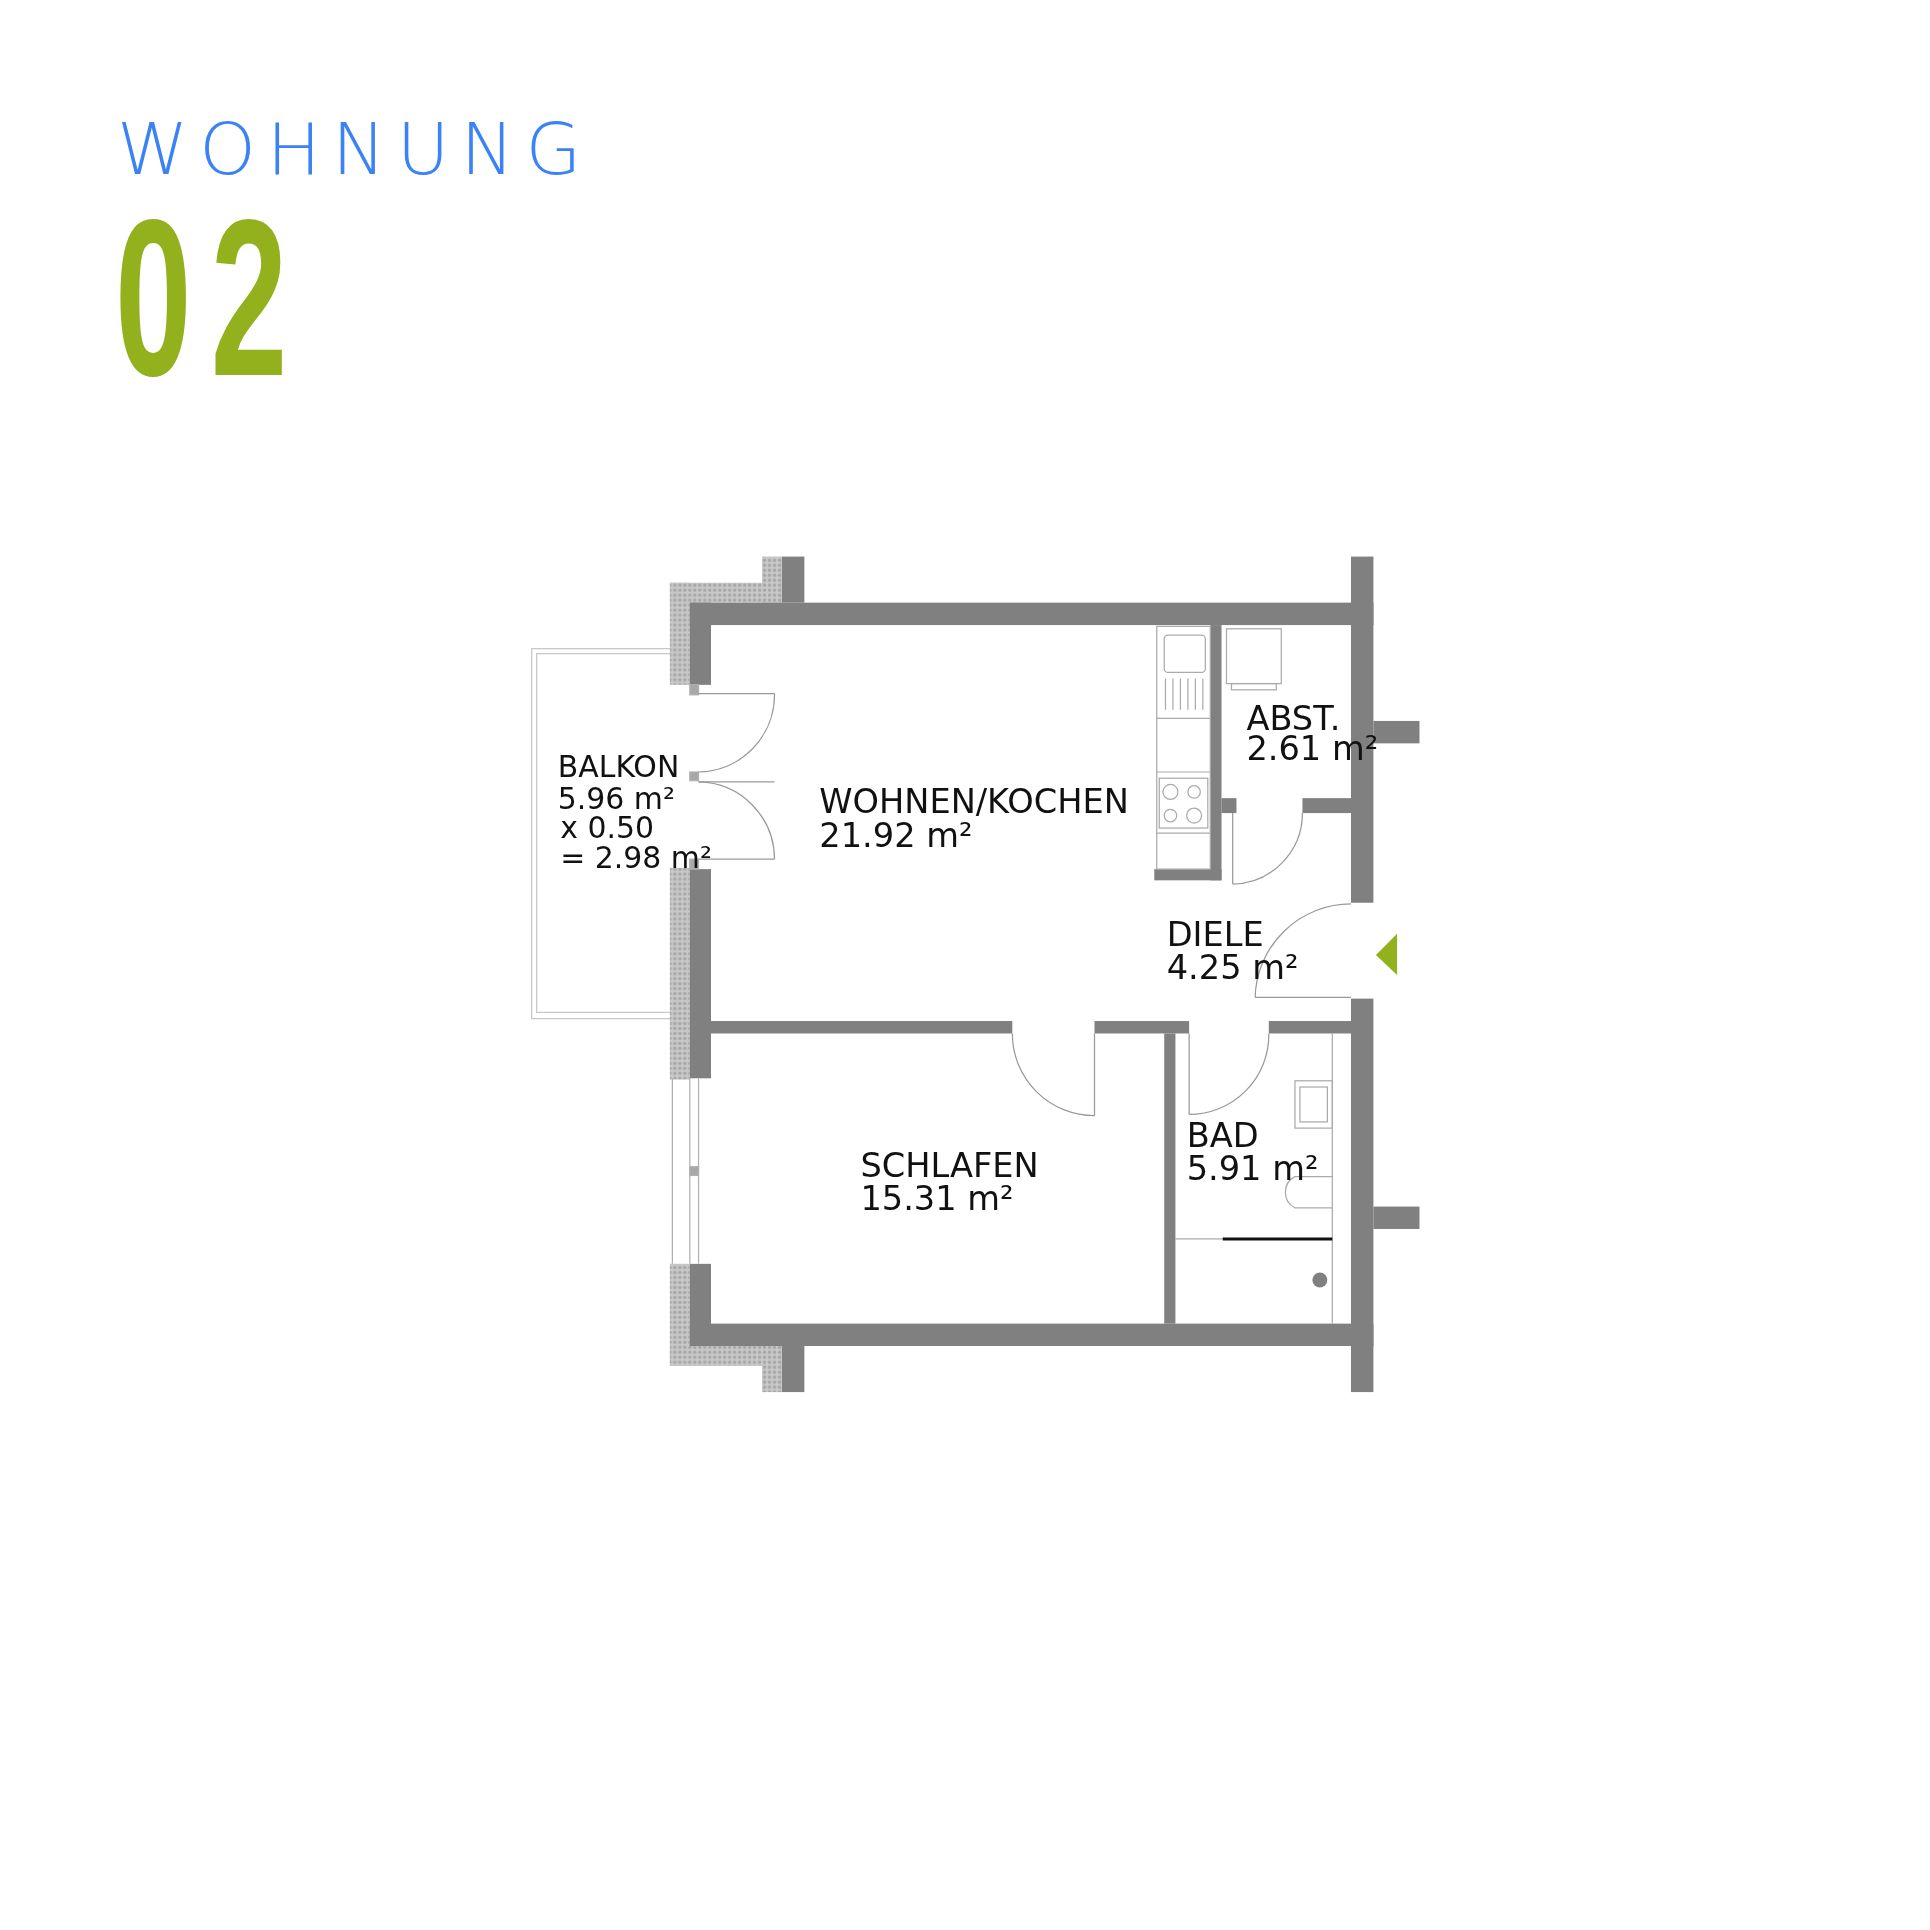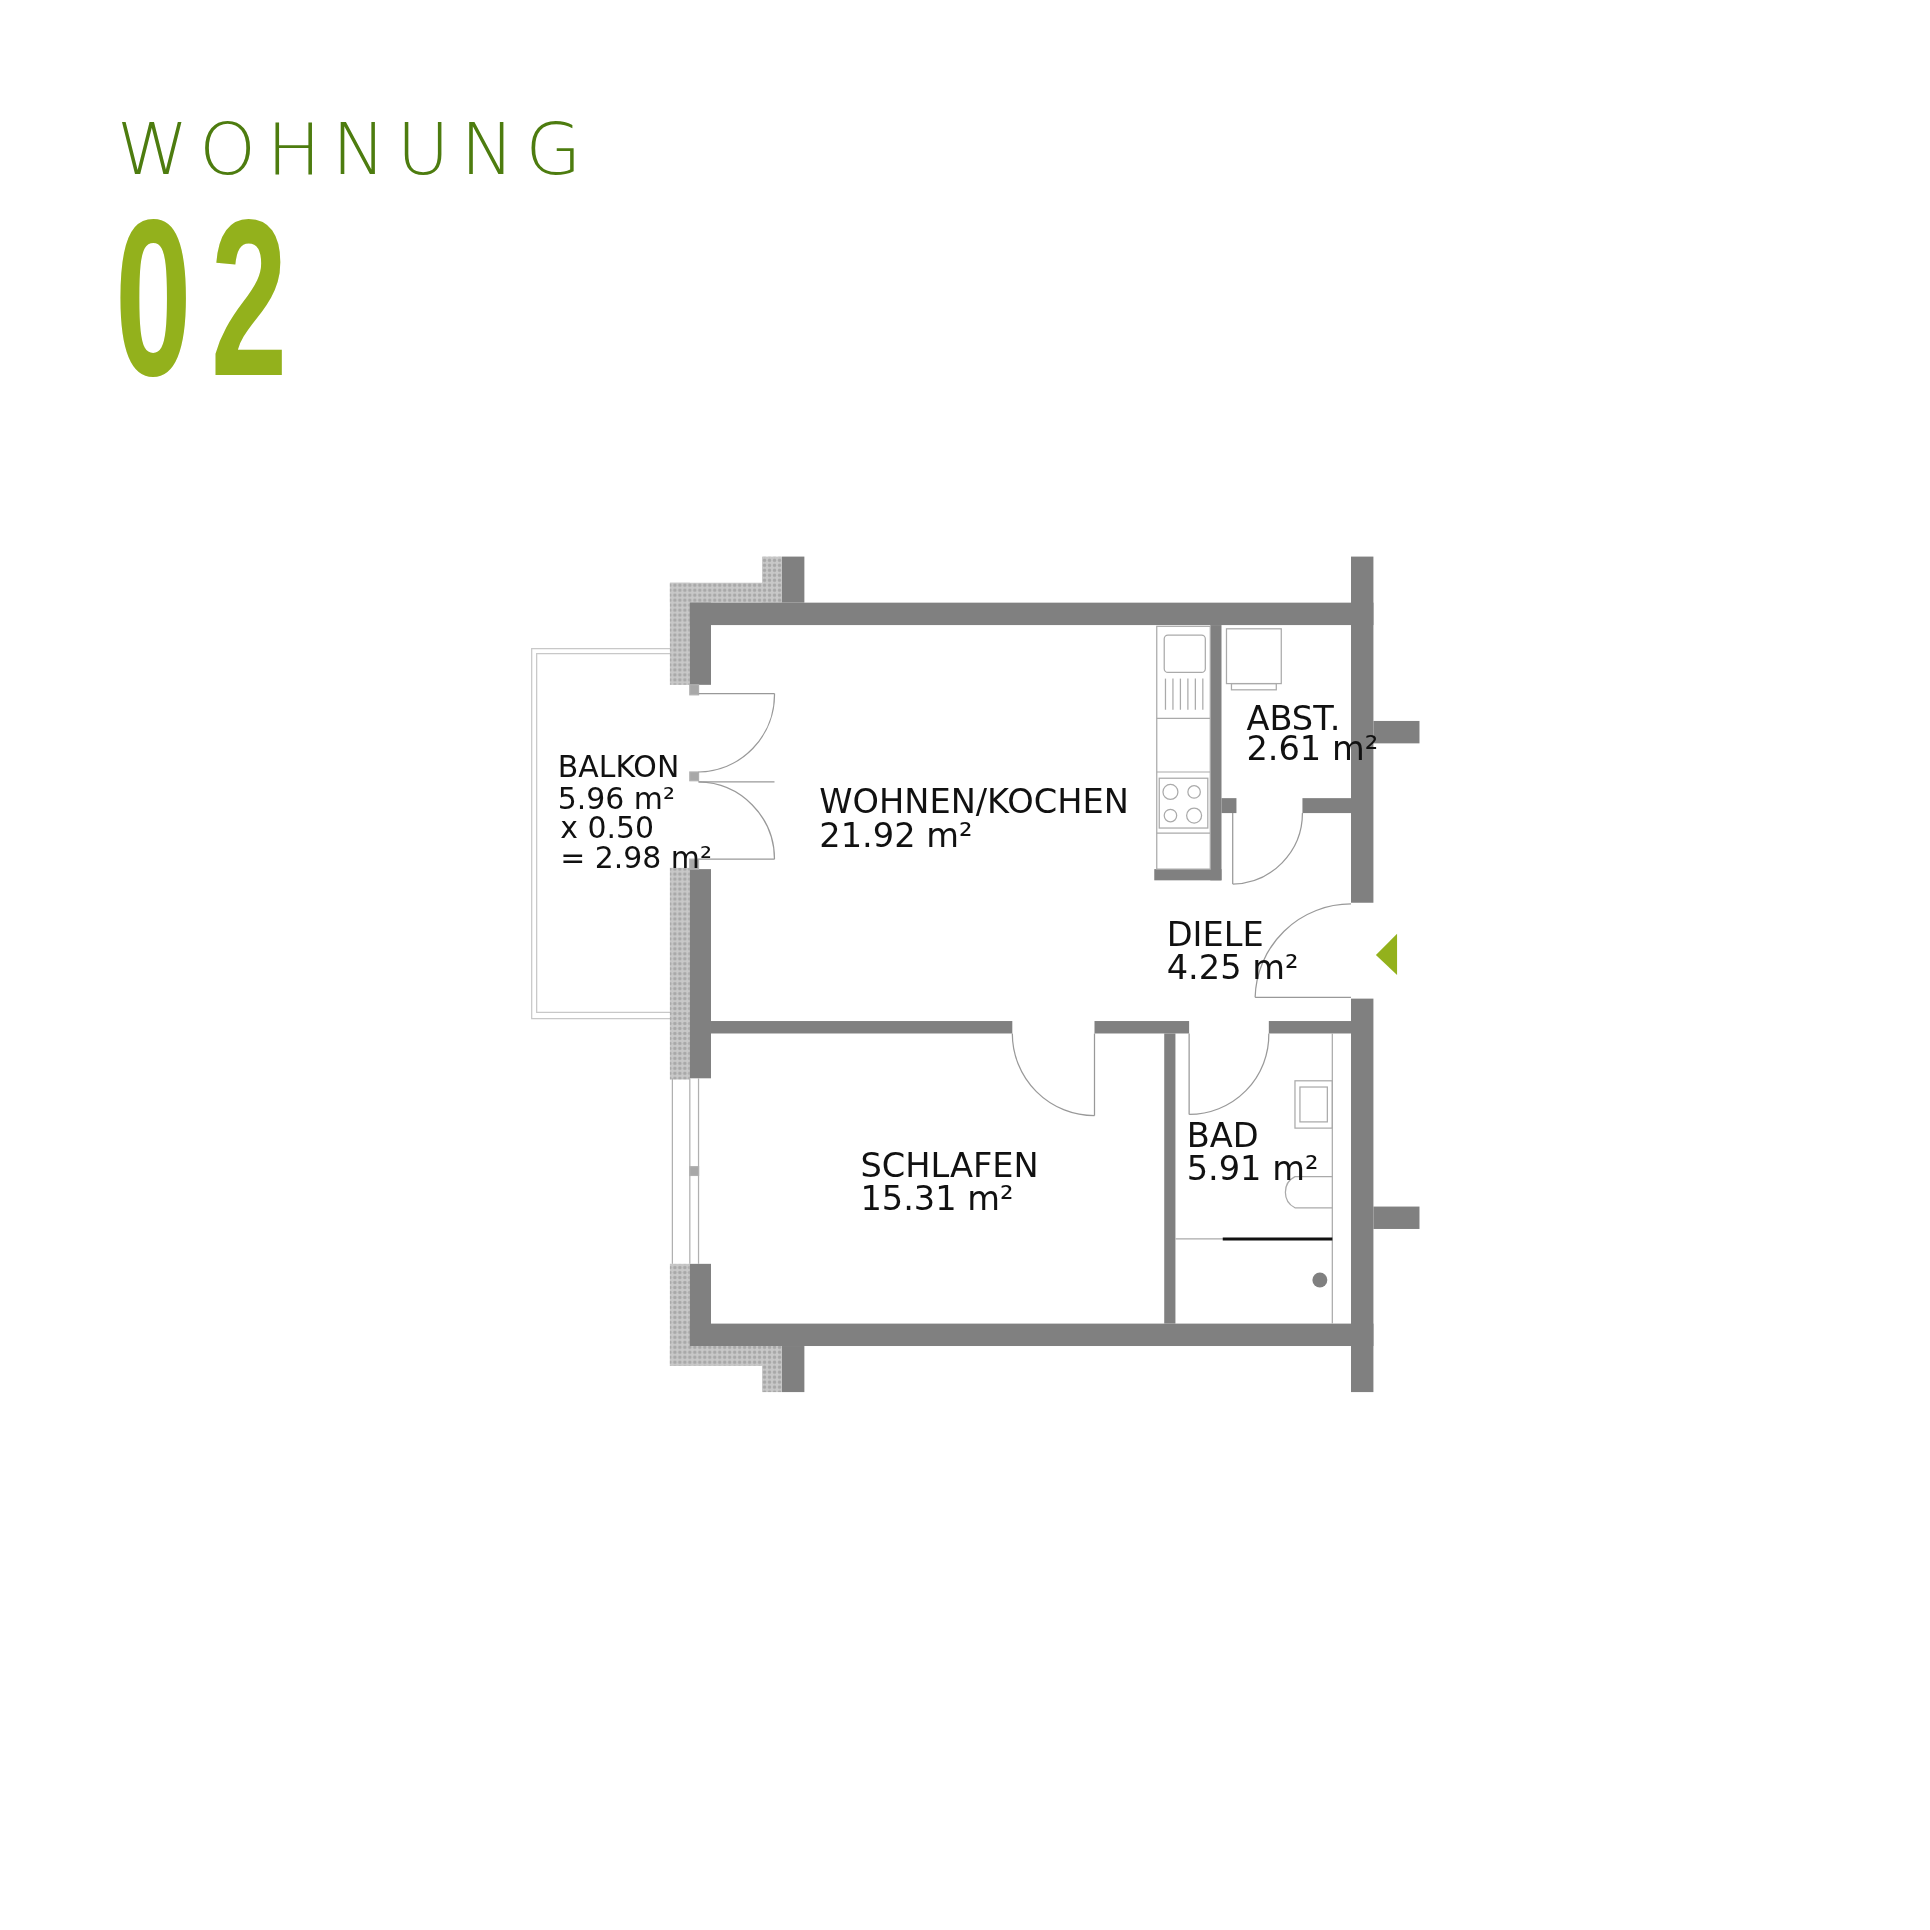--- a/index.html
+++ b/index.html
@@ -1,17 +1,17 @@
 <!DOCTYPE html>
 <html style="font-size:12.5px"><head>
 <meta charset="utf-8">
 <style>
   html,body{margin:0;padding:0;background:#fff;}
   body{width:1930px;height:1930px;position:relative;overflow:hidden;font-family:"Liberation Sans",sans-serif;}
-  .title{position:absolute;left:117px;top:107px;font-size:72px;letter-spacing:11px;color:#4d7c0f;font-weight:300;font-family:"DejaVu Sans",sans-serif;transform:scaleY(1.0);}
+  .title{position:absolute;left:117px;top:107px;font-size:72px;letter-spacing:11px;color:#3b82f6;font-weight:300;font-family:"DejaVu Sans",sans-serif;transform:scaleY(1.0);}
   .number{position:absolute;left:115px;top:187px;font-size:222px;line-height:1;font-weight:bold;color:#93b11c;font-family:"Liberation Sans",sans-serif;transform:scaleX(0.62);transform-origin:left top;letter-spacing:31px;}
   svg.plan{position:absolute;left:0;top:0;}
   .lbl{font-family:"DejaVu Sans",sans-serif;font-size:27px;fill:#111;}
   .lbls{font-family:"DejaVu Sans",sans-serif;font-size:24px;fill:#111;}
 </style>
 </head>
 <body>
 
 <div class="title">WOHNUNG</div>
 <div class="number">02</div>

